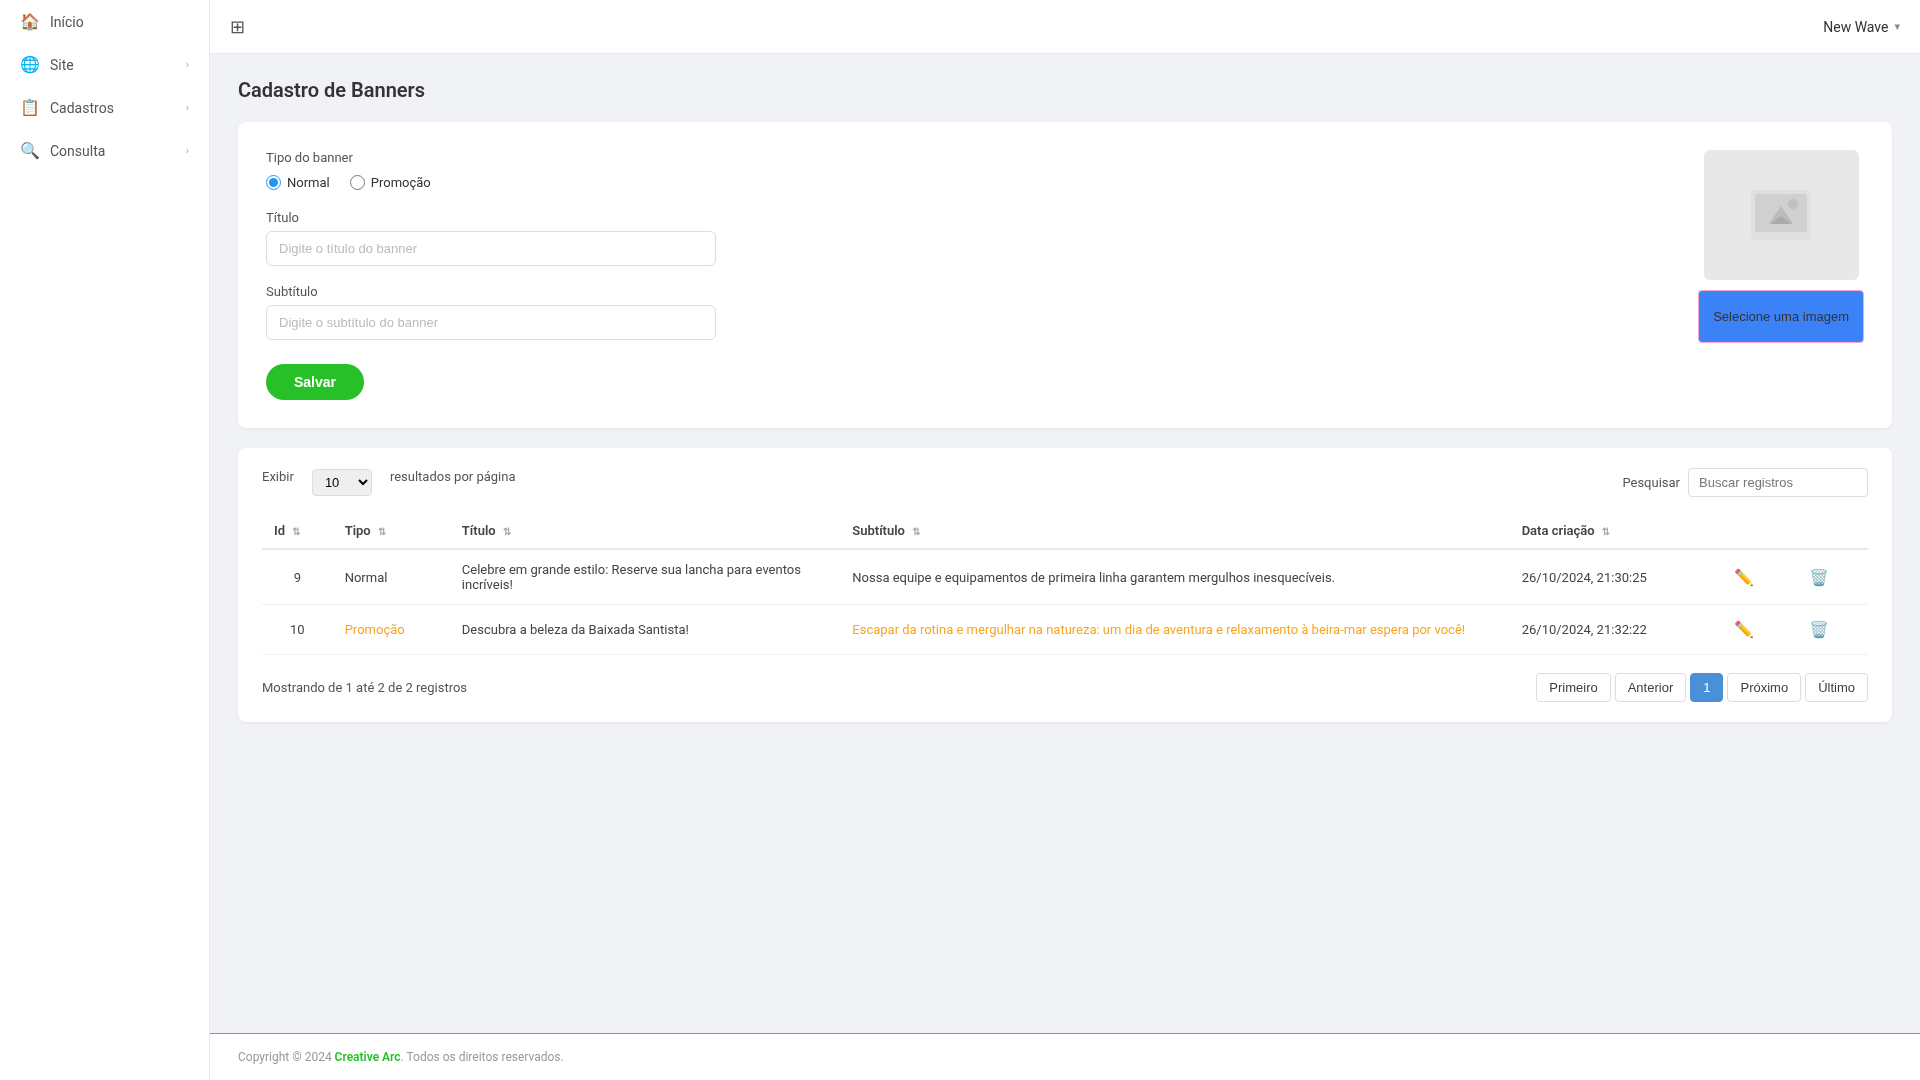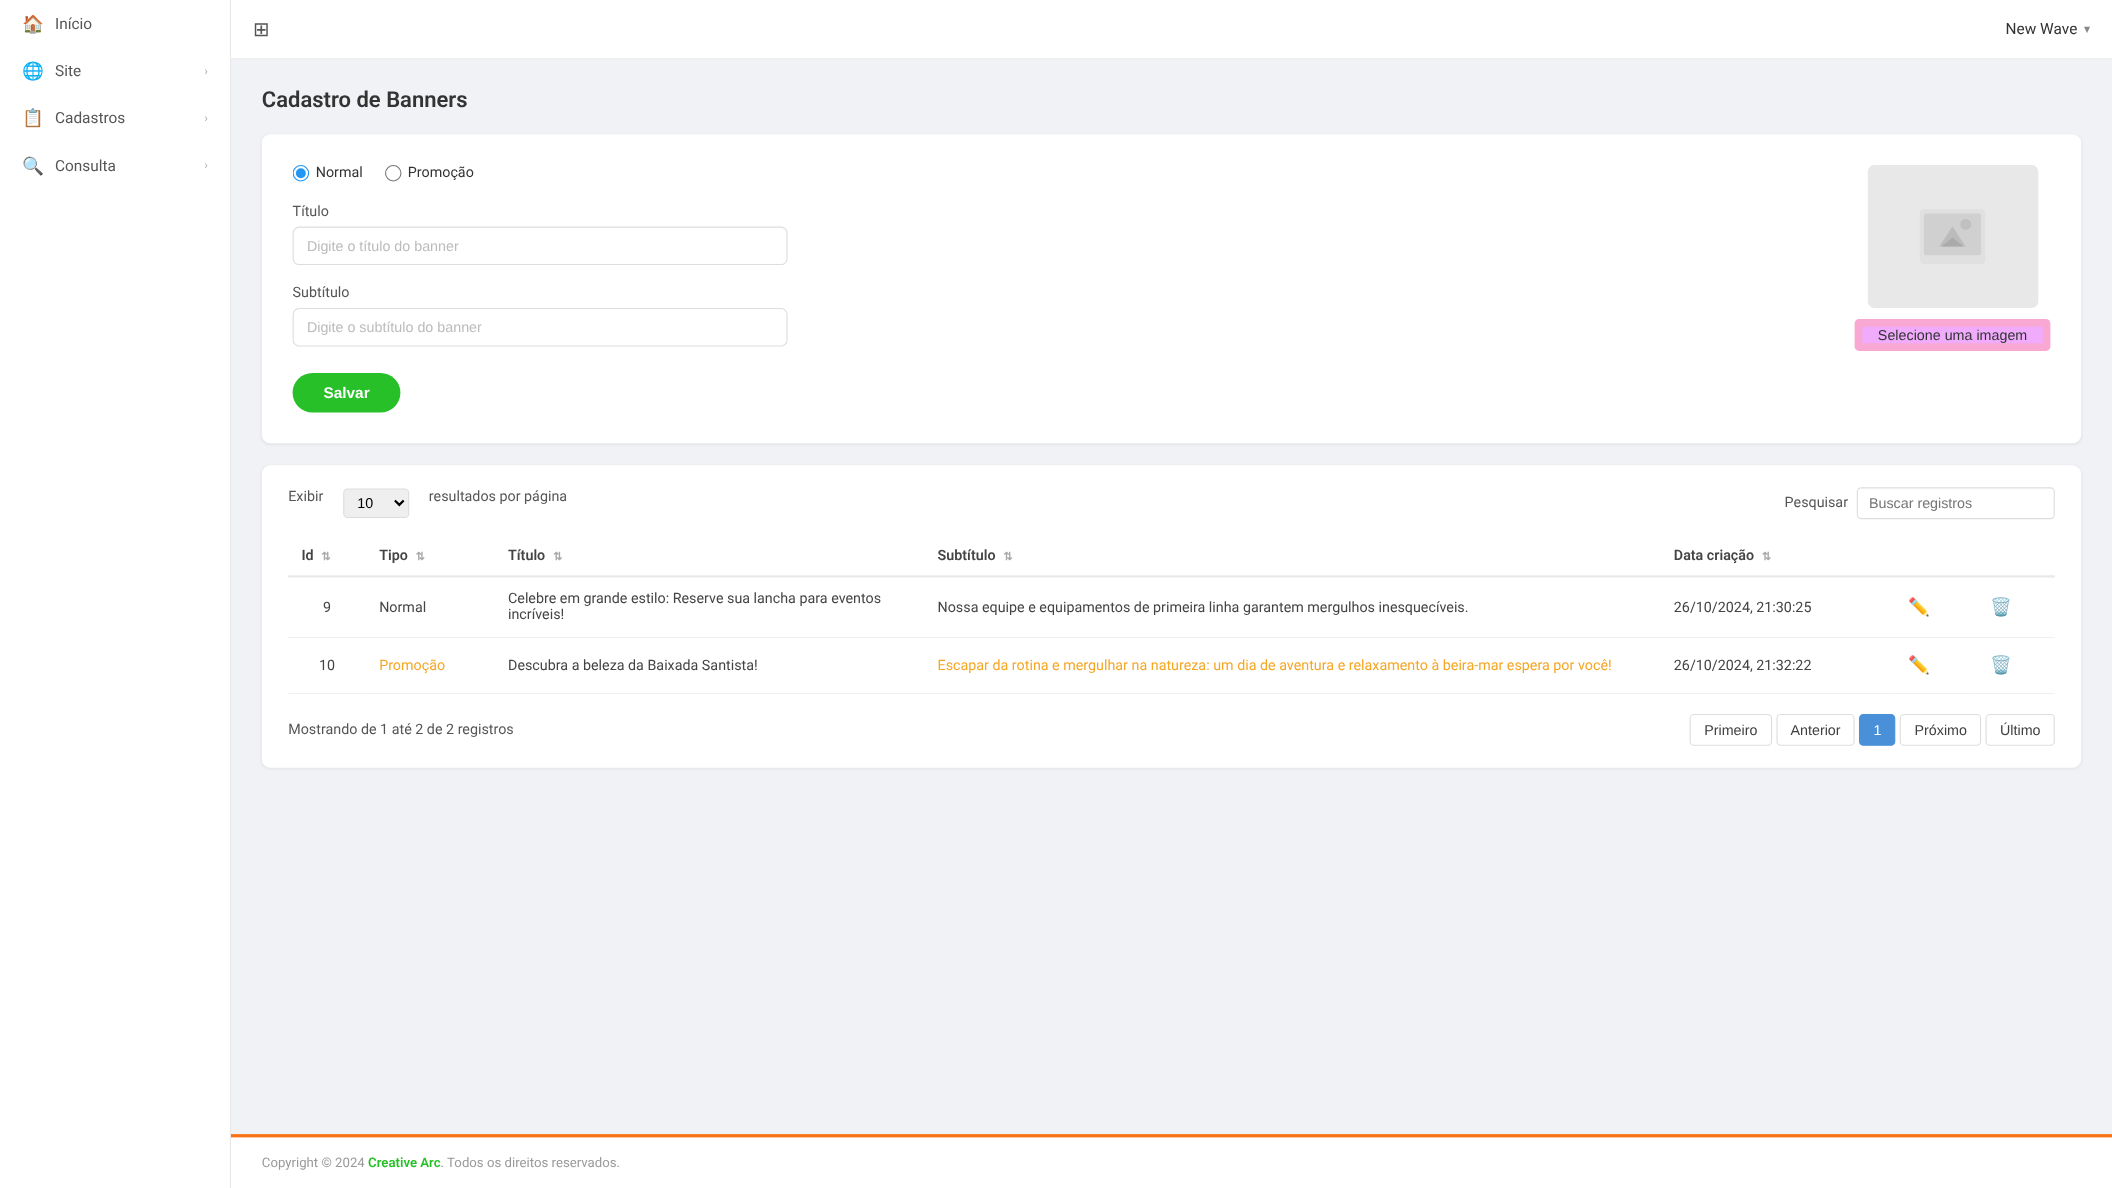--- a/index.html
+++ b/index.html
@@ -41,21 +41,21 @@
     .field-input::placeholder { color: #bbb; }
 
     
     .banner-type-label { font-size: 13px; color: #555; margin-bottom: 10px; }
     .radio-group { display: flex; align-items: center; gap: 20px; margin-bottom: 20px; }
     .radio-option { display: flex; align-items: center; gap: 6px; font-size: 13px; color: #333; cursor: pointer; }
     .radio-option input[type="radio"] { accent-color: #2196F3; width: 15px; height: 15px; }
 
     
     .img-placeholder { width: 155px; height: 130px; background: #e8e8e8; border-radius: 6px; display: flex; align-items: center; justify-content: center; }
-    .select-image-btn { border: 7px solid #f9a8d4; background: #f0abfc; border-radius: 4px; padding: 0 14px; font-size: 13px; cursor: pointer; color: #333; }
+    .select-image-btn { border: 1px solid #f9a8d4; background: #3b82f6; border-radius: 4px; padding: 18px 14px; font-size: 13px; cursor: pointer; color: #333; }
 
     
     .save-btn { background: #28c028; color: white; border: none; border-radius: 50px; padding: 10px 28px; font-size: 14px; font-weight: 600; cursor: pointer; margin-top: 6px; }
 
     
     .table-card { background: #fff; border-radius: 8px; padding: 20px 24px; box-shadow: 0 1px 3px rgba(0,0,0,0.06); }
 
     .table-controls { display: flex; align-items: center; justify-content: space-between; margin-bottom: 16px; }
     .table-controls-left { display: flex; align-items: flex-start; gap: 18px; font-size: 13px; color: #555; }
     .per-page-select { border: 1px solid #ddd; border-radius: 4px; padding: 4px 8px; font-size: 13px; }
@@ -77,21 +77,21 @@
     .delete-btn { color: #e74c3c; }
 
     
     .pagination-row { display: flex; align-items: center; justify-content: space-between; margin-top: 18px; }
     .showing-text { font-size: 13px; color: #555; }
     .pagination-btns { display: flex; gap: 4px; }
     .page-btn { border: 1px solid #ddd; background: #fff; border-radius: 4px; padding: 6px 12px; font-size: 13px; cursor: pointer; color: #404040; }
     .page-btn.active { background: #4a90d9; color: white; border-color: #4a90d9; }
 
     
-    .footer { padding: 16px 28px; font-size: 12px; color: #999; border-top: 3px solid #f97316; background: #fff; }
+    .footer { padding: 16px 28px; font-size: 12px; color: #999; border-top: 1px solid #f97316; background: #fff; }
     .footer a { color: #28c028; text-decoration: none; font-weight: 600; }
 
     
     .mountain-icon { display: flex; align-items: center; justify-content: center; }
   </style>
 </head>
 <body>
 
 <div class="sidebar">
 
@@ -131,20 +131,21 @@
   </div>
 
   <div class="main-content">
     <h1 class="page-title">Cadastro de Banners</h1>
 
     <div class="card">
       <div class="form-section">
         <div class="form-left">
 
           <div class="field-group">
+            <div class="banner-type-label">Tipo do banner</div>
             <div class="radio-group">
               <label class="radio-option">
                 <input type="radio" name="tipo" checked="" style="">
                 <span>Normal</span>
               </label>
               <label class="radio-option">
                 <input type="radio" name="tipo" style="">
                 <span>Promoção</span>
               </label>
             </div>

